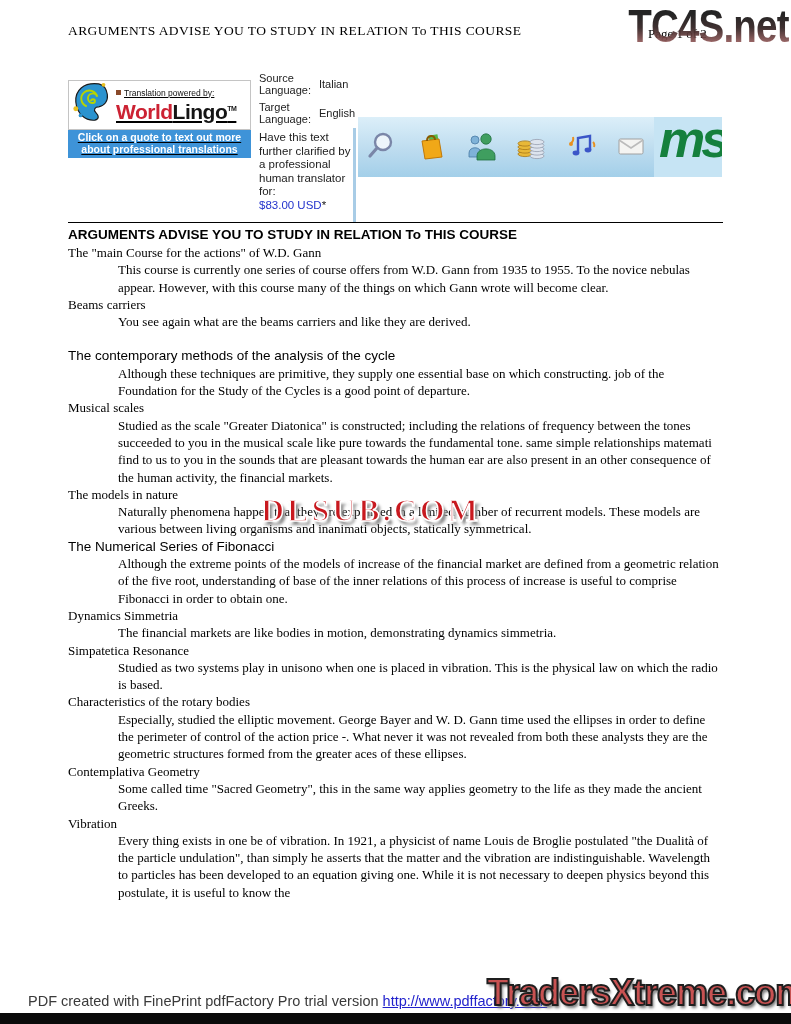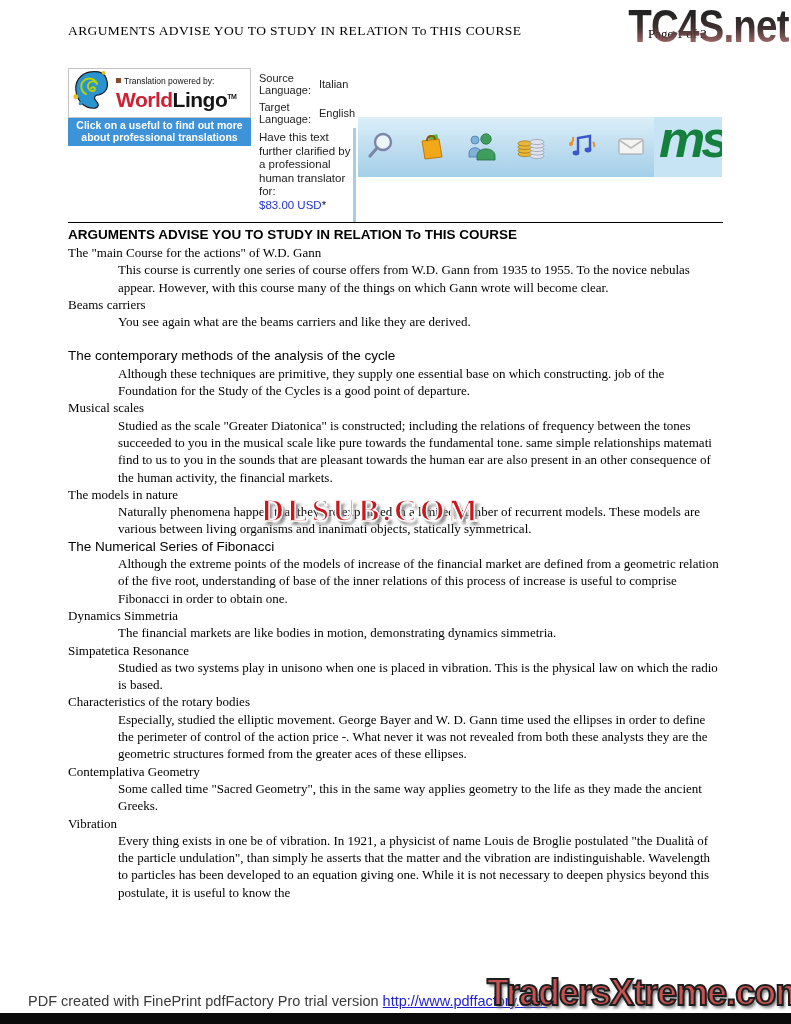--- a/index.html
+++ b/index.html
@@ -21,21 +21,21 @@
     position:absolute; right:2px; top:2px; z-index:5;
     font-family:"Liberation Sans", sans-serif; font-weight:900;
     font-size:47px; letter-spacing:-1px; line-height:1;
     transform:scaleX(.82); transform-origin:right top;
     background:linear-gradient(180deg,#141414 25%,#322222 55%,#9a5f5f 88%);
     -webkit-background-clip:text; background-clip:text;
     color:#2a2020; -webkit-text-fill-color:transparent;
     opacity:.93;
   }
   
-  .wl-widget { position:absolute; left:68px; top:68px; width:183px; z-index:2; }
+  .wl-widget { position:absolute; left:68px; top:80px; width:183px; z-index:2;text-decoration:underline; }
   .wl-top {
     border:1px solid #c4c4c4; background:#fff; height:50px;
     display:flex; align-items:center; padding:2px 3px;
   }
   .wl-right { flex:1; padding-left:2px; }
   .wl-powered {
     font-family:"Liberation Sans", sans-serif; font-size:8.5px; color:#111;
     display:flex; align-items:center; gap:3px;
   }
   .wl-sq { width:5px; height:5px; background:#8a4a2a; display:inline-block; }
@@ -156,21 +156,21 @@
         <div class="wl-powered">
           <span class="wl-sq"></span>
           <span>Translation powered by:</span>
         </div>
         <div class="wl-brand">
           <span class="world">World</span><span class="lingo">Lingo</span><span class="tm">TM</span>
         </div>
       </div>
     </div>
     <div class="wl-banner">
-      <div>Click on a useful to find out more</div>
+      <div>Click on a quote to text out more</div>
       <div>about professional translations</div>
     </div>
   </div>
 
   <div class="lang-col">
     <div class="lang-row">
       <span class="lang-label">Source Language:</span>
       <span class="lang-value">Italian</span>
     </div>
     <div class="lang-row">

